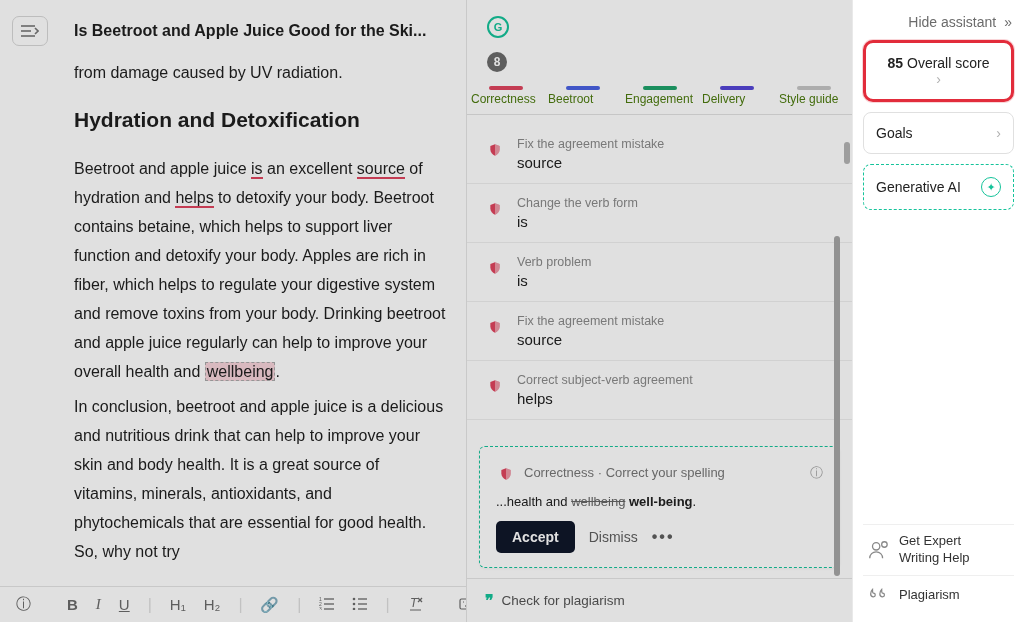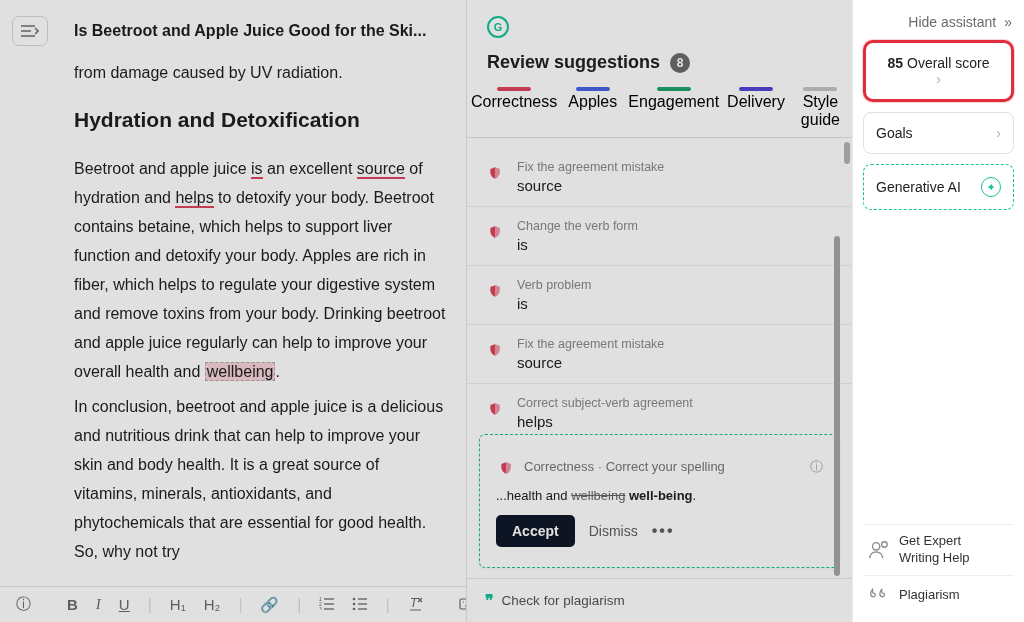--- a/index.html
+++ b/index.html
@@ -49,35 +49,35 @@
     .review-col { width: 386px; height:100%; background:#fff; border-left:1px solid #e5e5e5;
                   display:flex; flex-direction:column; position:relative; }
     .review-head { padding: 16px 20px 14px; }
     .g-logo { width:22px; height:22px; border-radius:50%; border:2px solid #15c39a;
               display:flex; align-items:center; justify-content:center; color:#15c39a; font-size:11px; font-weight:700; margin-bottom:14px;}
     .review-title { font-size:18px; font-weight:700; color:#222; display:flex; align-items:center; gap:10px;}
     .badge-count { width:20px; height:20px; border-radius:50%; background:#6b6b6b; color:#fff;
                    font-size:12px; display:flex; align-items:center; justify-content:center; font-weight:600;}
 
     .tabs { display:flex; border-bottom:1px solid #e2e2e2; }
-    .tab { flex:1; text-align:center; padding:6px 4px 8px; font-size:16px; color:#000000; position:relative; }
+    .tab { flex:1; padding:6px 4px 8px; font-size:12px; color:#4d7c0f; position:relative; }
     .tab-bar { position:absolute; top:0; left:50%; transform:translateX(-50%); width:34px; height:4px; border-radius:3px; }
 
     .sugg-list { flex:1; overflow-y:auto; padding:10px 0; }
     .sugg-item { display:flex; align-items:flex-start; gap:12px; padding:12px 18px;
                  border-bottom:1px solid #eee; }
     .sugg-dot { width:20px; height:20px; border-radius:50%;
                 display:flex; align-items:center; justify-content:center; font-size:11px; margin-top:3px;}
     .sugg-dot svg { width:14px; height:14px; }
     .sugg-meta { font-size:12.5px; color:#8a8a8a; margin-bottom:3px; }
     .sugg-word { font-size:15px; color:#222; }
 
     .expanded-card {
       margin:4px 12px 10px; border:1px dashed #15c39a; border-radius:6px;
-      padding:20px 16px; background:#fff;
+      padding:14px 16px; background:#fff;
       box-shadow: 0 1px 3px rgba(0,0,0,0.05);
     }
     .expanded-meta { font-size:13px; color:#777; display:flex; align-items:center; gap:8px; margin-bottom:10px;}
     .old-word { text-decoration: line-through; color:#666; }
     .new-word { font-weight:700; color:#222; }
     .card-actions { display:flex; align-items:center; gap:14px; margin-top:12px;}
     .btn-accept { background:#0f172a; color:#fff; border:none; border-radius:5px; font-weight:600;
                   padding:8px 16px; font-size:14px; }
     .btn-dismiss { background:none; border:none; color:#5f5f5f; font-size:14px; font-weight:500;}
     .more-dots { color:#5f5f5f; letter-spacing:2px; font-weight:700; }
@@ -193,28 +193,27 @@
             <line x1="6" y1="10" x2="14" y2="10" stroke="#6b6b6b" stroke-width="1.2"></line>
           </svg>
       </button>
     </div>
   </div>
 
   <div class="review-col">
     <div class="review-head">
       <div class="g-logo">G</div>
       <div class="review-title">
-        <span>Review suggestions</span>
         <span class="badge-count">8</span>
       </div>
     </div>
 
     <div class="tabs">
       <div class="tab"><span class="tab-bar" style="background:#e0455f"></span><span>Correctness</span></div>
-      <div class="tab"><span class="tab-bar" style="background:#4b62e3"></span><span>Apples</span></div>
+      <div class="tab"><span class="tab-bar" style="background:#4b62e3"></span><span>Beetroot</span></div>
       <div class="tab"><span class="tab-bar" style="background:#1fa36c"></span><span>Engagement</span></div>
       <div class="tab"><span class="tab-bar" style="background:#5546d7"></span><span>Delivery</span></div>
       <div class="tab"><span class="tab-bar" style="background:#c5c5c5"></span><span>Style guide</span></div>
     </div>
 
     <div class="sugg-list" id="sugg-list">
         <div class="sugg-item">
           <span class="sugg-dot">
             <svg viewBox="0 0 24 24">
               <path d="M12 2 L4 5 v6 c0 5 3.5 9 8 11 4.5-2 8-6 8-11 V5 Z" fill="#e0455f"></path>

